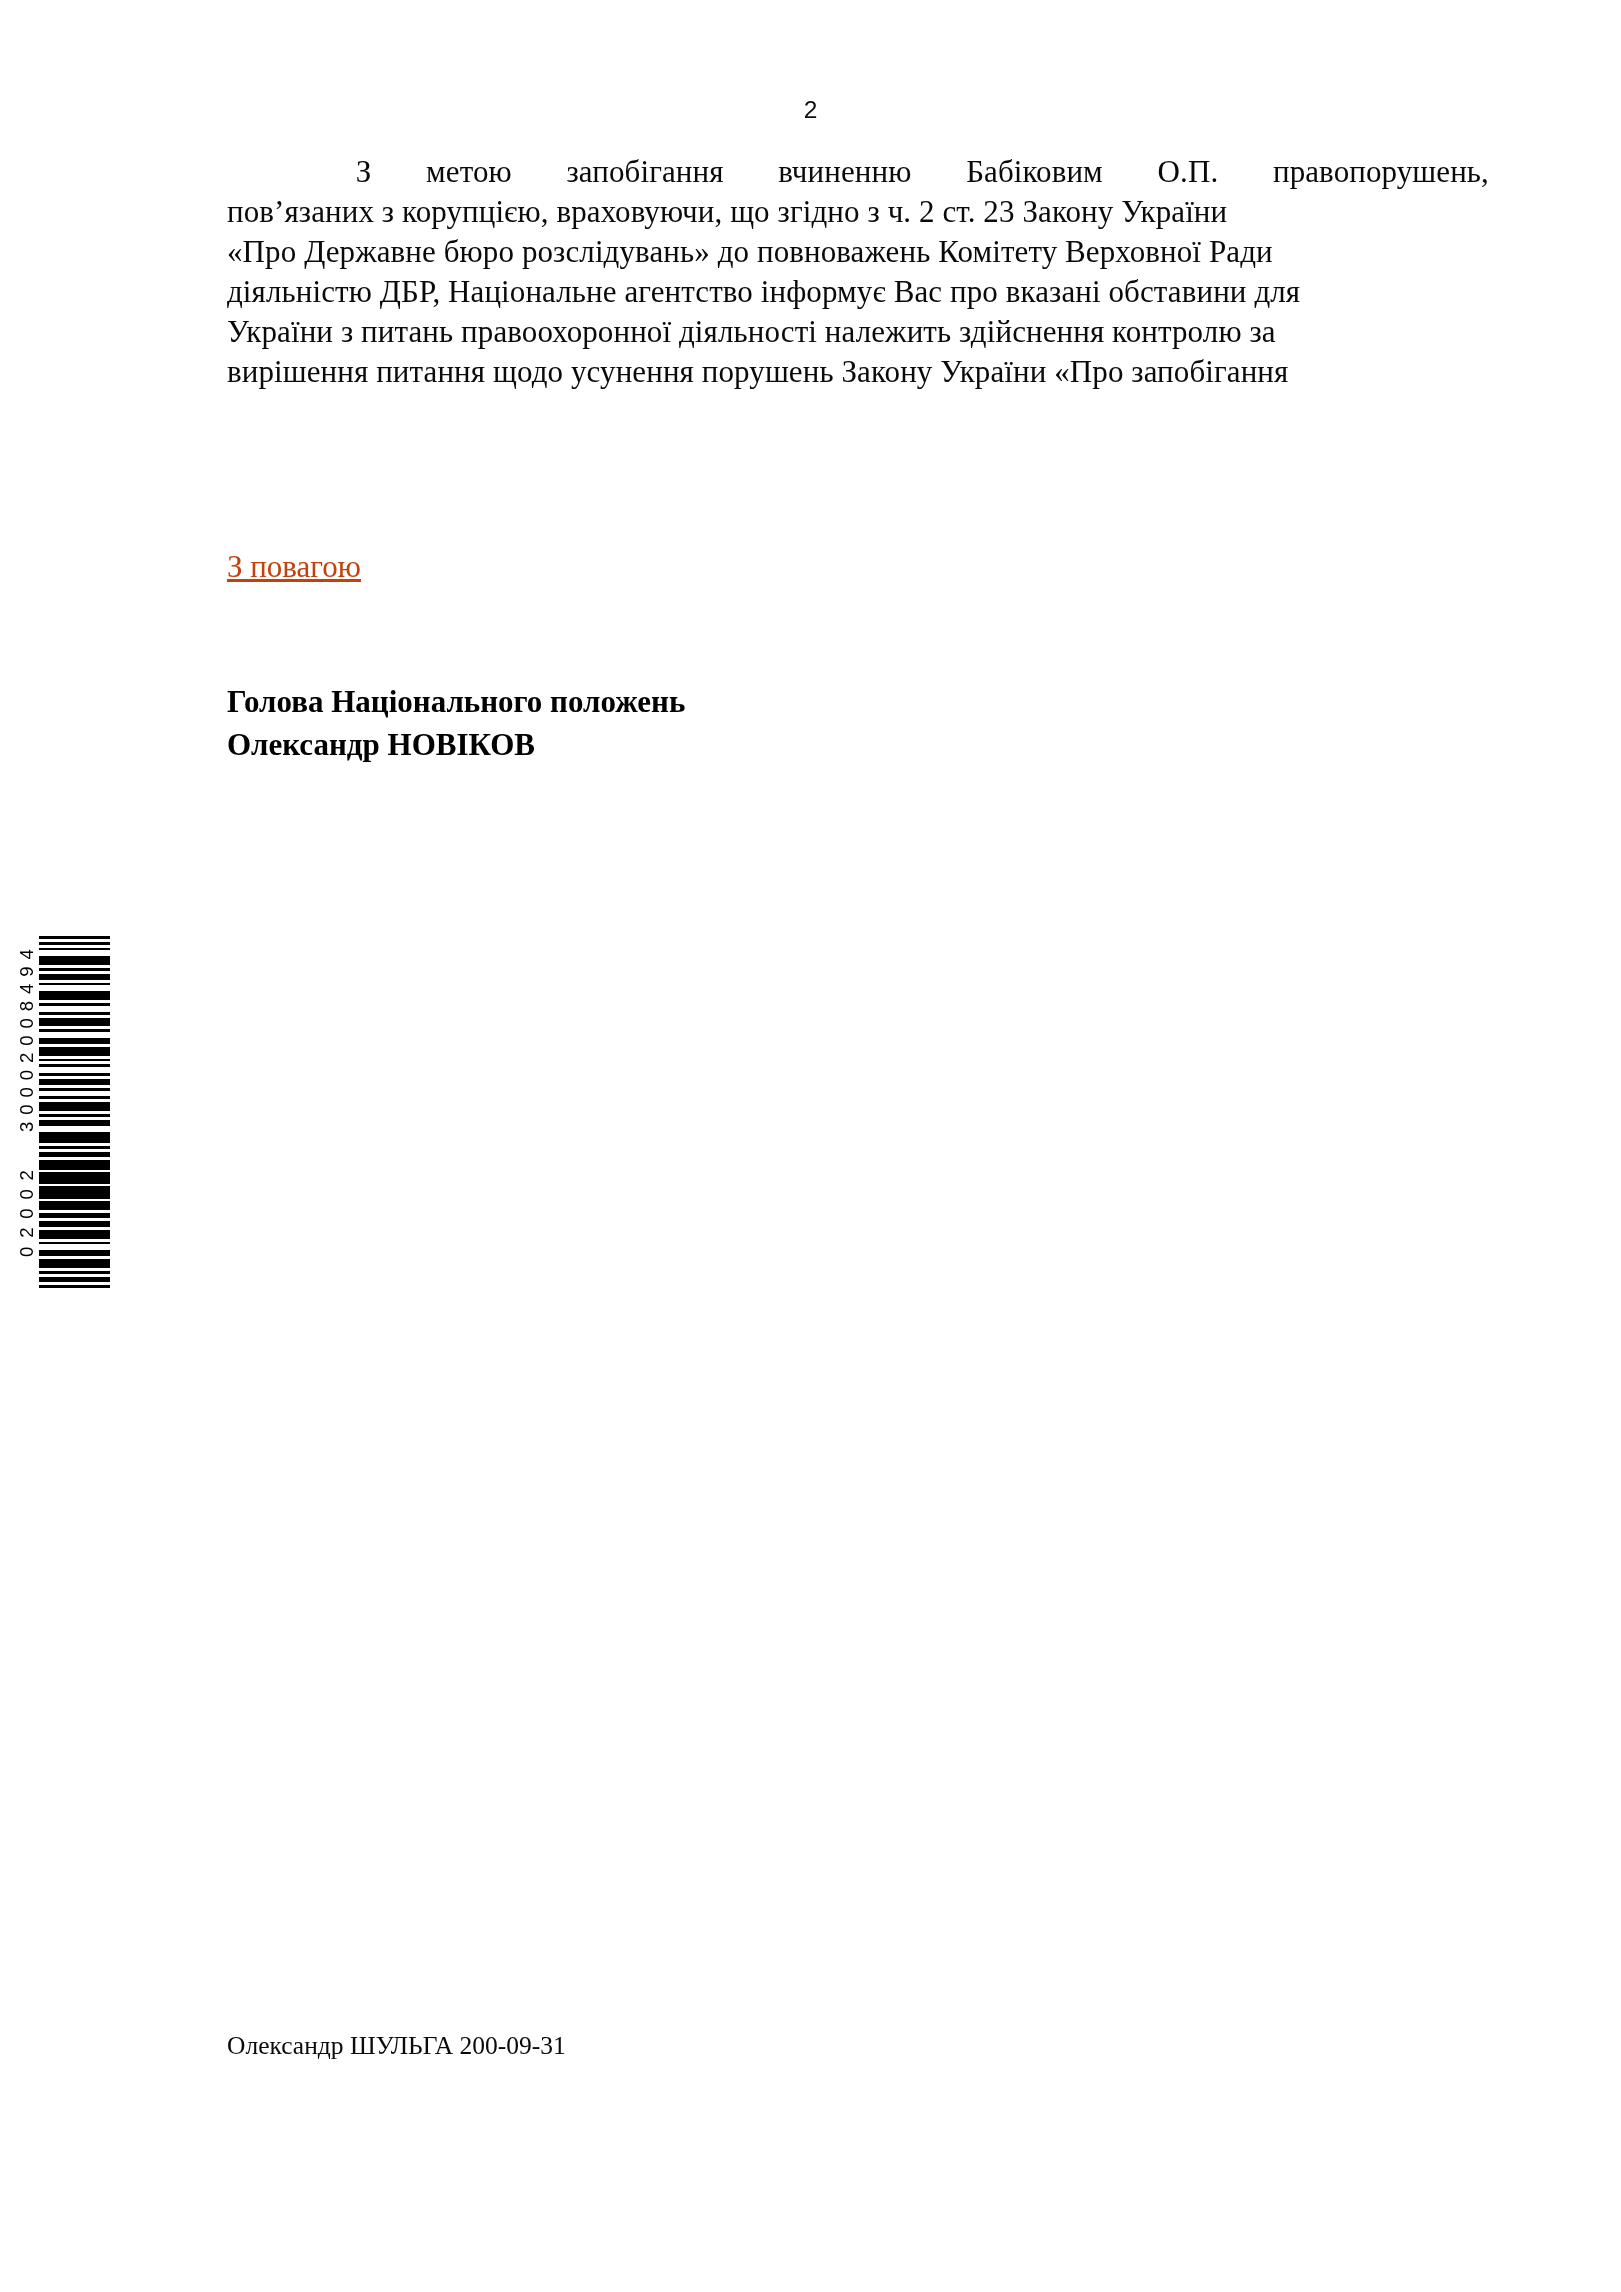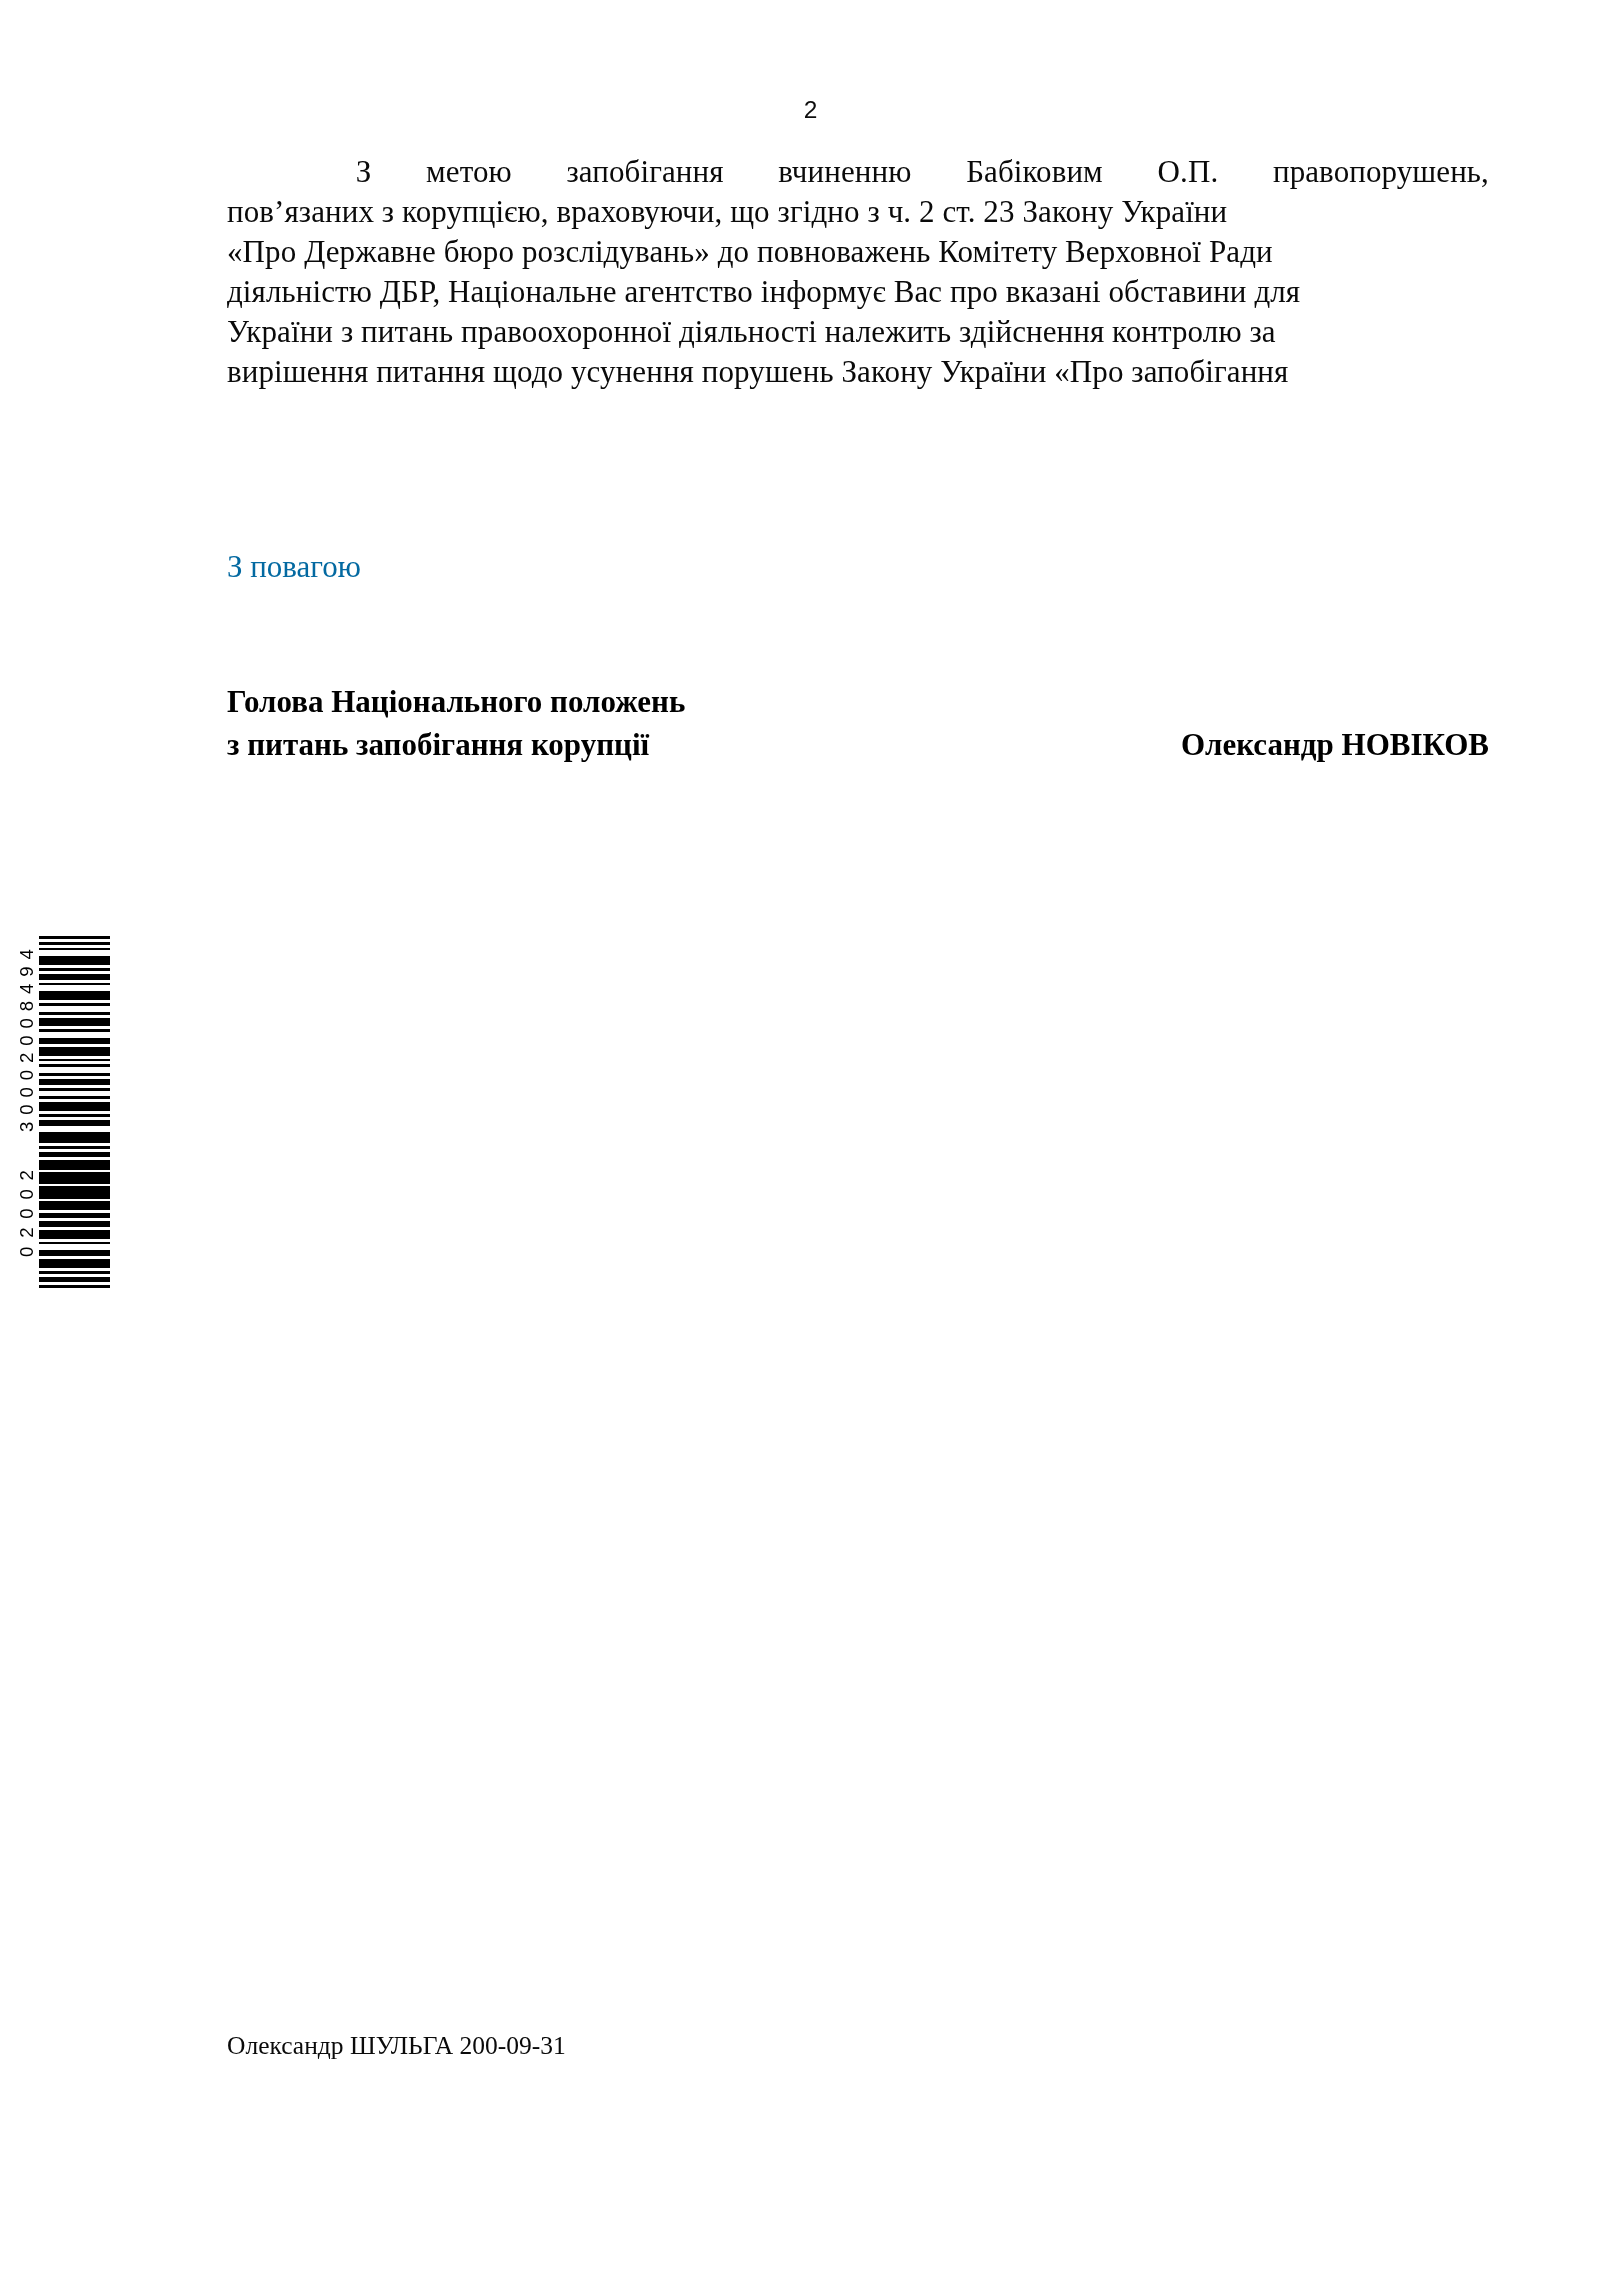--- a/index.html
+++ b/index.html
@@ -59,21 +59,22 @@
   .para .line.justify > span { display: inline-block; }
   .indent-spacer { display: inline-block; width: 74px; }
 
   
   .closing {
     position: absolute;
     top: 547px;
     left: 227px;
     font-size: 31px;
     line-height: 39px;
-    color: #0369a1;
+    color: #c2410c;
+    text-decoration: underline;
   }
 
   
   .signature {
     position: absolute;
     top: 680px;
     left: 227px;
     width: 1262px;
     font-weight: bold;
     font-size: 31px;
@@ -163,21 +164,20 @@
       <span class="line">України з питань правоохоронної діяльності належить здійснення контролю за</span>
       <span class="line">вирішення питання щодо усунення порушень Закону України «Про запобігання</span>
     </p>
   </div>
 
   <div class="closing">З повагою</div>
 
   <div class="signature">
     <div class="sig-title-line">Голова Національного положень</div>
     <div class="sig-row">
-      <span class="sig-title-line">з питань запобігання корупції</span>
       <span class="sig-name">Олександр НОВІКОВ</span>
     </div>
   </div>
 
   <div class="barcode-area">
 
     <div class="barcode-group g1">
       <div class="barcode-digits d1">30002008494</div>
       <div class="bars">
         <i style="height:2.9px"></i>

